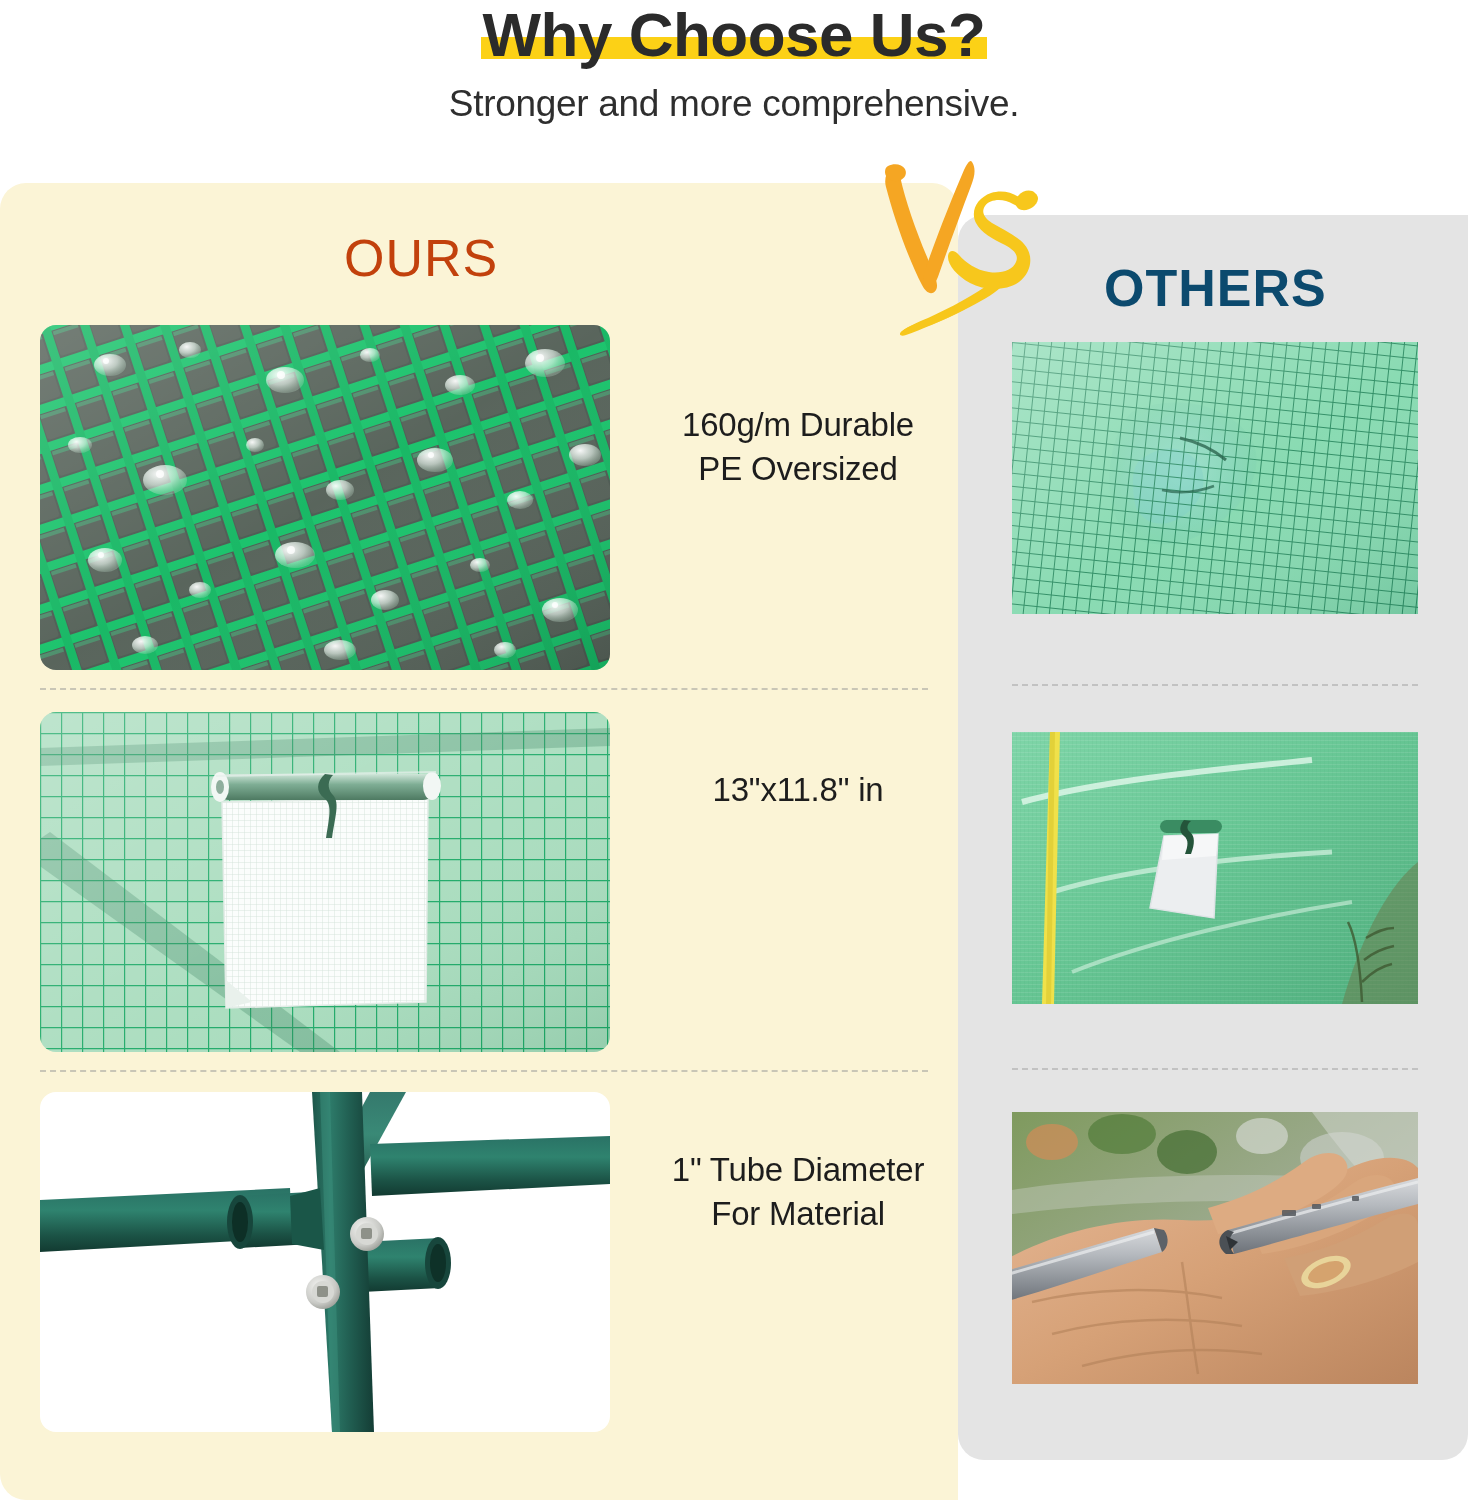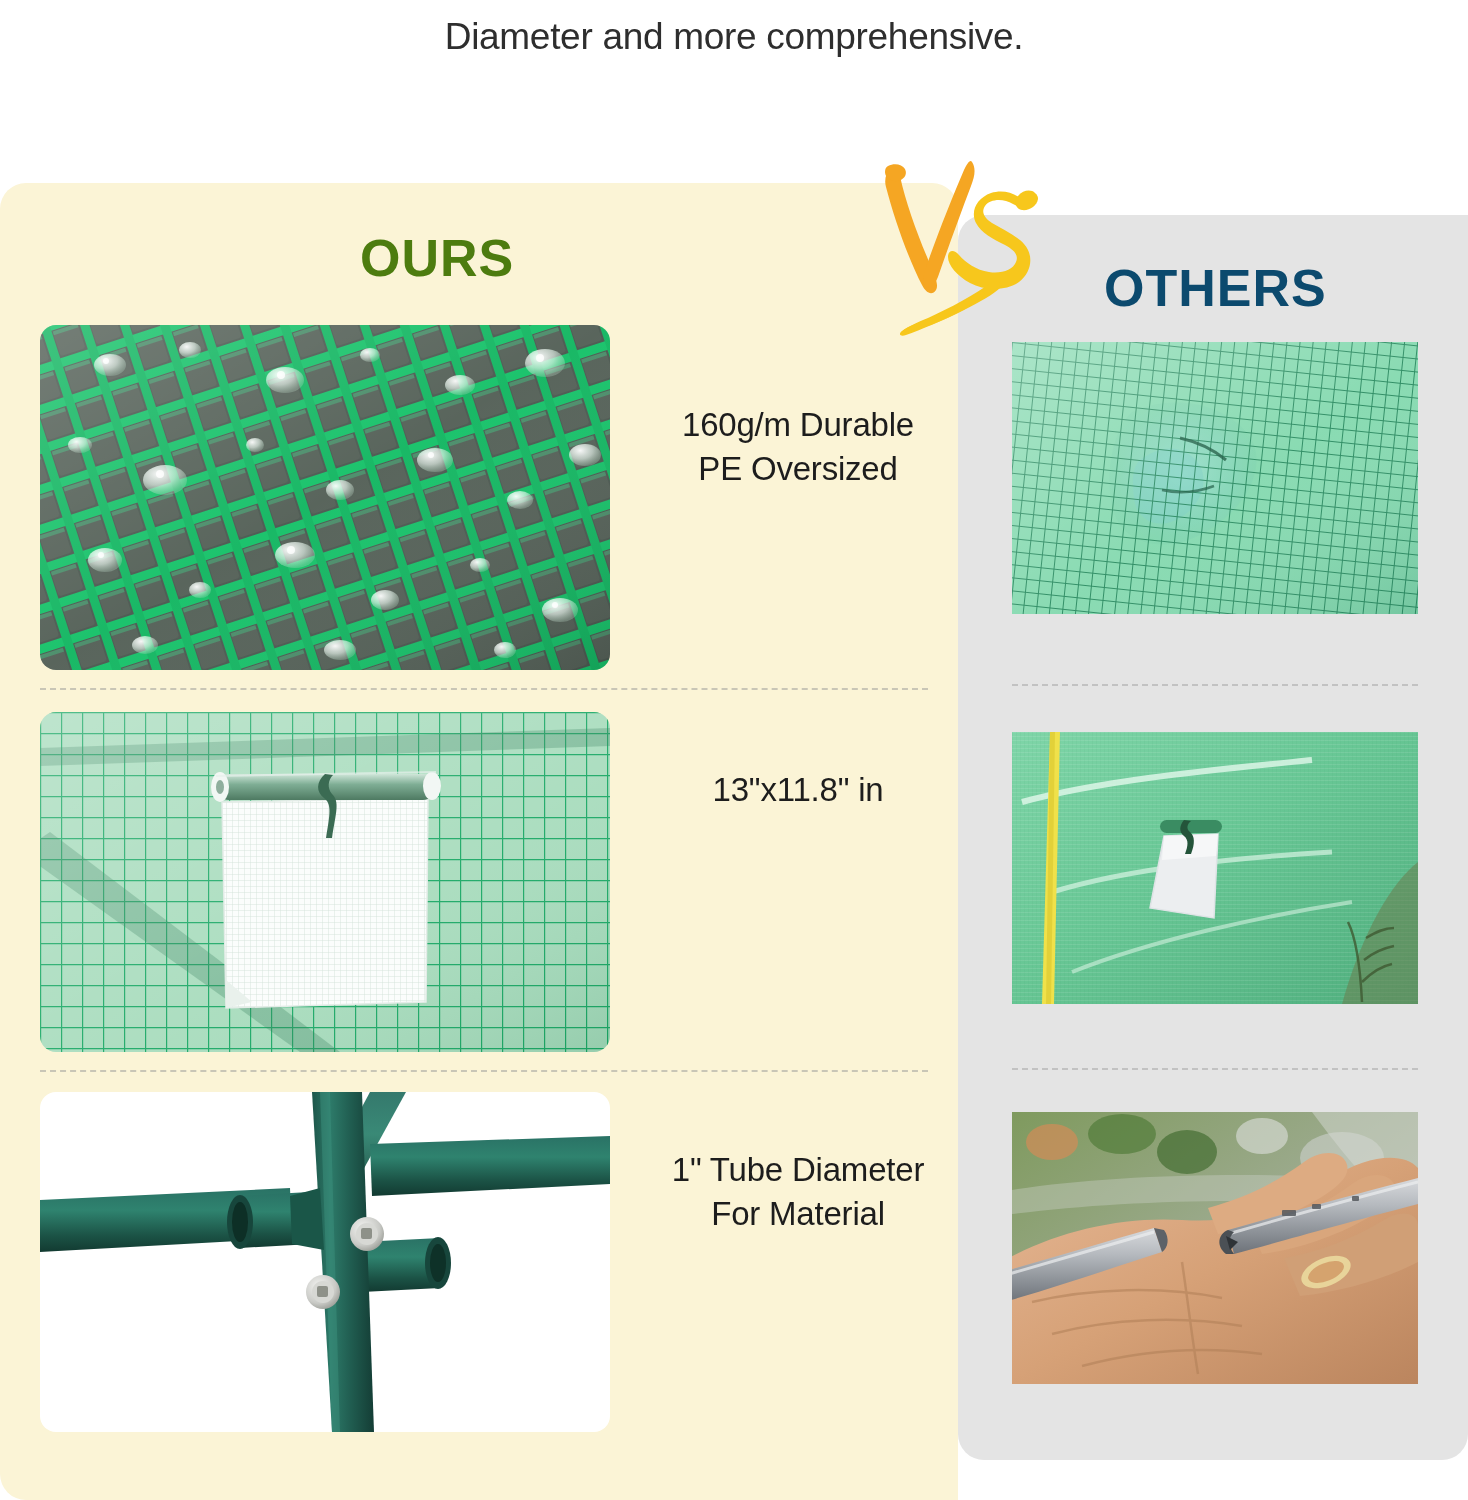--- a/index.html
+++ b/index.html
@@ -76,25 +76,25 @@
     height: 1245px;
     background: #E4E4E4;
     border-radius: 26px 0 26px 26px;
     z-index: 1;
   }
 
   
   .col-head-ours {
     position: absolute;
     z-index: 4;
-    left: 360px;
+    left: 344px;
     top: 228px;
     font-size: 52px;
-    font-weight: bold;
-    color: #4d7c0f;
+    font-weight: normal;
+    color: #c2410c;
     letter-spacing: 1px;
   }
   .col-head-others {
     position: absolute;
     z-index: 4;
     left: 1104px;
     top: 258px;
     font-size: 52px;
     font-weight: bold;
     color: #0c4a6e;
@@ -179,21 +179,25 @@
   .divider.others.d1 { top: 684px; }
   .divider.others.d2 { top: 1068px; }
 
   
   .layer { position: absolute; inset: 0; }
 </style>
 </head>
 <body>
 
 <div class="header">
-  <div class="subtitle">Diameter and more comprehensive.</div>
+  <div class="title-wrap">
+    <div class="title-highlight"></div>
+    <div class="title">Why Choose Us?</div>
+  </div>
+  <div class="subtitle">Stronger and more comprehensive.</div>
 </div>
 
 <div class="panel-ours"></div>
 <div class="panel-others"></div>
 
 <div class="col-head-ours">OURS</div>
 <div class="col-head-others">OTHERS</div>
 
 <div class="vs-mark" aria-label="VS">
   <svg viewBox="0 0 170 185" width="170" height="185" xmlns="http://www.w3.org/2000/svg">

